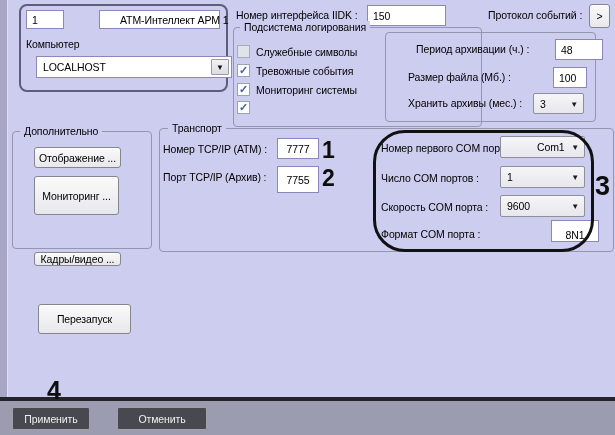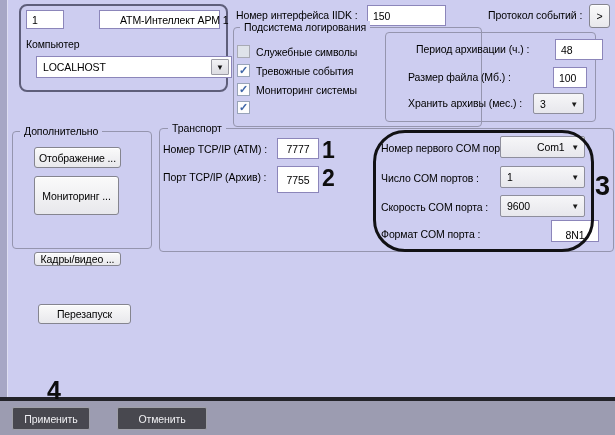--- a/index.html
+++ b/index.html
@@ -156,20 +156,20 @@
     <span>8N1</span>
   </div>
 
   <div class="abs oval" style="left:373px;top:130px;width:215px;height:116px;"></div>
 
   <div class="abs callout" style="left:322px;top:139px;font-size:23px;">1</div>
   <div class="abs callout" style="left:322px;top:167px;font-size:23px;">2</div>
   <div class="abs callout" style="left:595px;top:173px;font-size:27px;">3</div>
   <div class="abs callout" style="left:47px;top:378px;font-size:25px;z-index:5;">4</div>
 
-  <div class="abs btn3d" style="left:38px;top:304px;width:93px;height:20px;">Перезапуск</div>
+  <div class="abs btn3d" style="left:38px;top:304px;width:93px;height:30px;">Перезапуск</div>
 
   <div class="abs separator"></div>
   <div class="abs footer"></div>
   <div class="abs btn-dark" style="left:12px;top:407px;width:78px;height:23px;">Применить</div>
   <div class="abs btn-dark" style="left:117px;top:407px;width:90px;height:23px;">Отменить</div>
 
 </div>
 
 </body></html>

